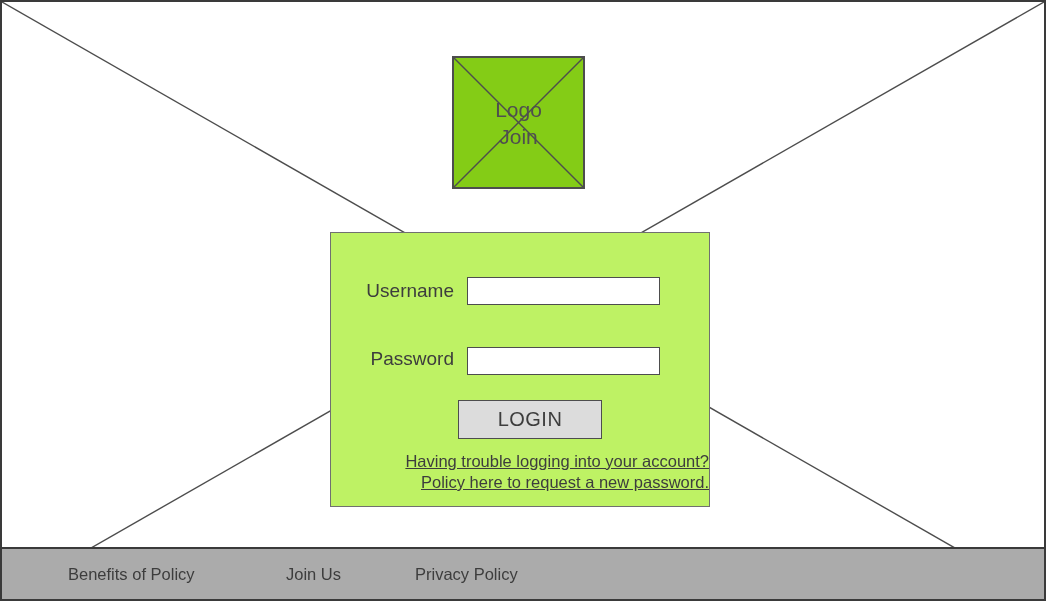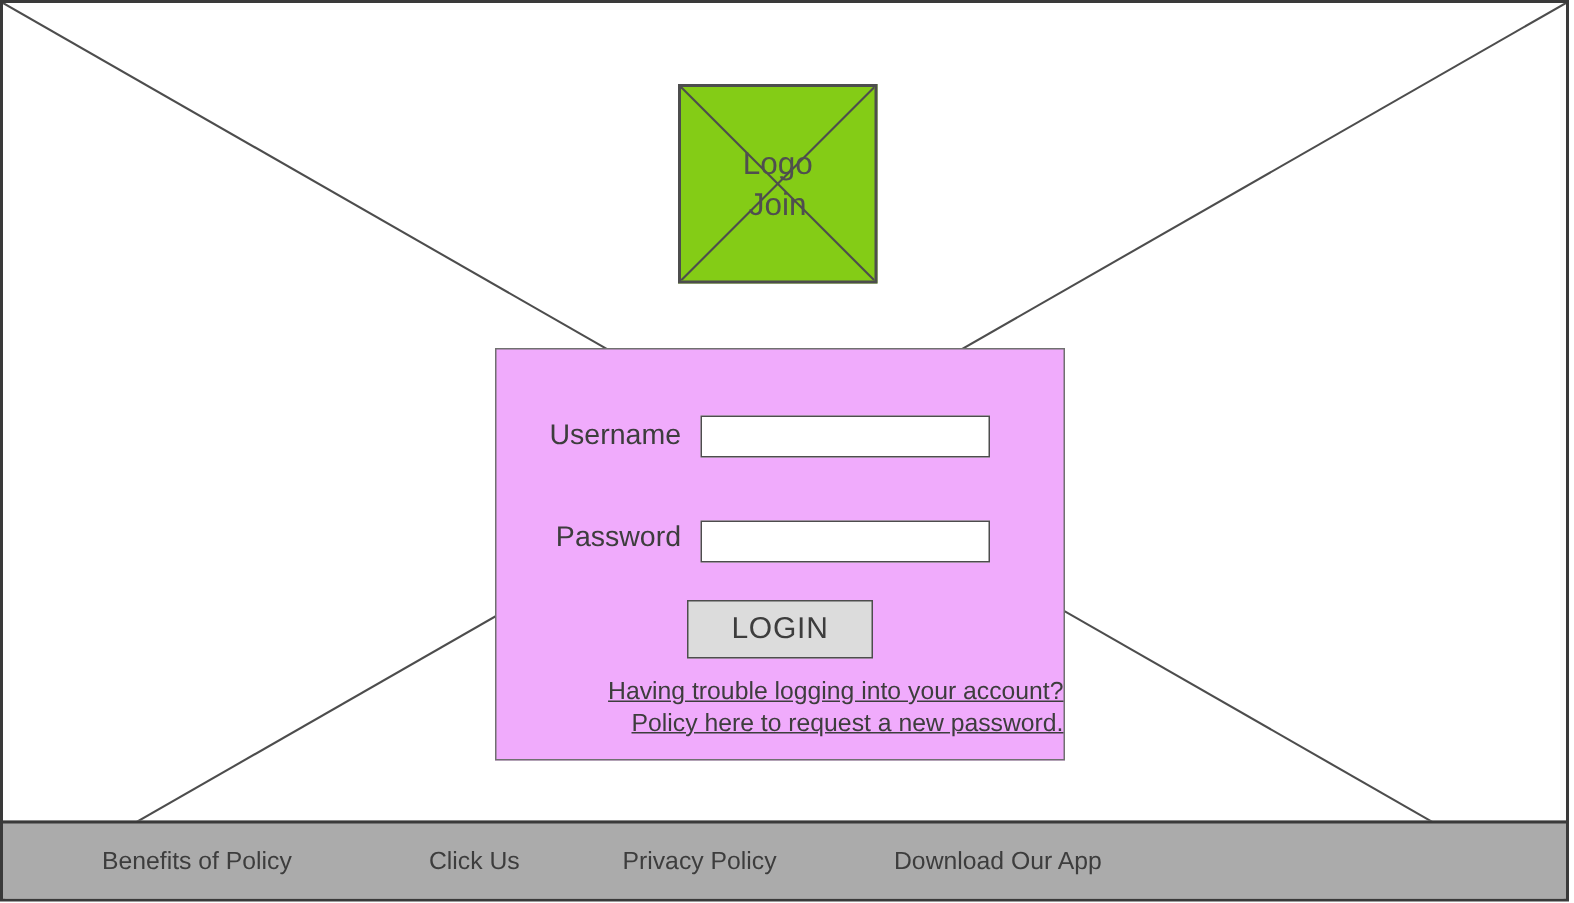--- a/index.html
+++ b/index.html
@@ -41,21 +41,21 @@
     font-size: 21px;
     line-height: 27px;
     color: #4f4f4f;
     z-index: 1;
   }
   
   #login-panel {
     position: absolute;
     left: 328px; top: 230px;
     width: 380px; height: 275px;
-    background: #f0abfc;
+    background: #bef264;
     border: 1px solid #707070;
     z-index: 2;
   }
   .field-label {
     position: absolute;
     width: 123px;
     text-align: right;
     font-size: 19px;
     line-height: 28px;
     color: #3d3d3d;
@@ -72,21 +72,21 @@
     color: #3d3d3d;
     border-radius: 0;
   }
   #username-label { left: 0; top: 44px; }
   #username-input { top: 44px; }
   #password-label { left: 0; top: 112px; }
   #password-input { top: 114px; }
   #login-button {
     position: absolute;
     left: 127px; top: 167px;
-    width: 124px; height: 39px;
+    width: 144px; height: 39px;
     background: #dcdcdc;
     border: 1.5px solid #4d4d4d;
     font-family: "Liberation Sans", sans-serif;
     font-size: 20px;
     color: #3d3d3d;
     letter-spacing: 0.5px;
     cursor: pointer;
     border-radius: 0;
   }
   #trouble-link {
@@ -157,18 +157,17 @@
     <button id="login-button">LOGIN</button>
 
     <a id="trouble-link">
       <span>Having trouble logging into your account?</span><br>
       <span>Policy here to request a new password.</span>
     </a>
   </div>
 
   <div id="footer">
     <span class="footer-link" id="footer-link-0">Benefits of Policy</span>
-    <span class="footer-link" id="footer-link-1">Click Us</span>
+    <span class="footer-link" id="footer-link-1">Join Us</span>
     <span class="footer-link" id="footer-link-2">Privacy Policy</span>
-    <span class="footer-link" id="footer-link-3">Download Our App</span>
   </div>
 
 </div>
 
 </body></html>

